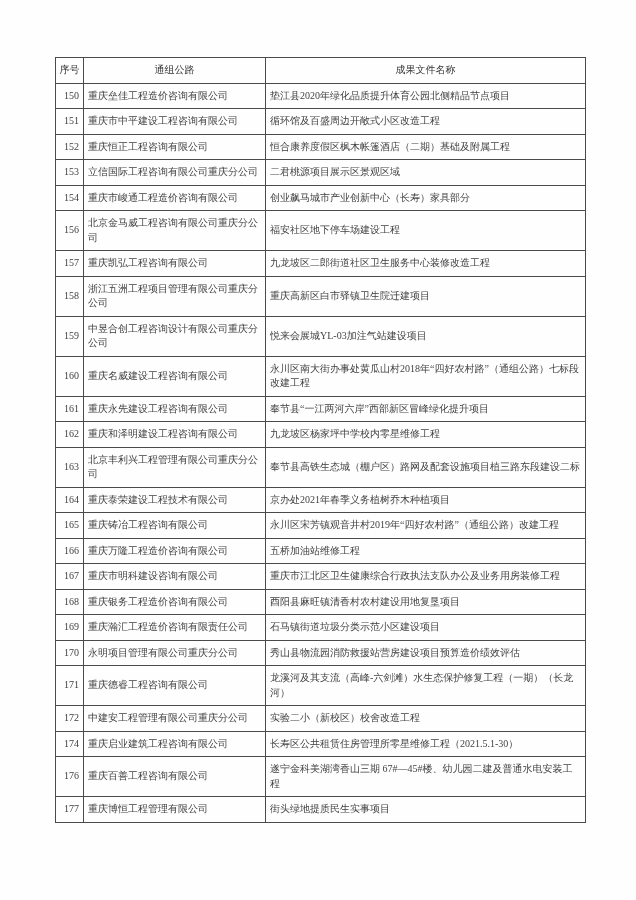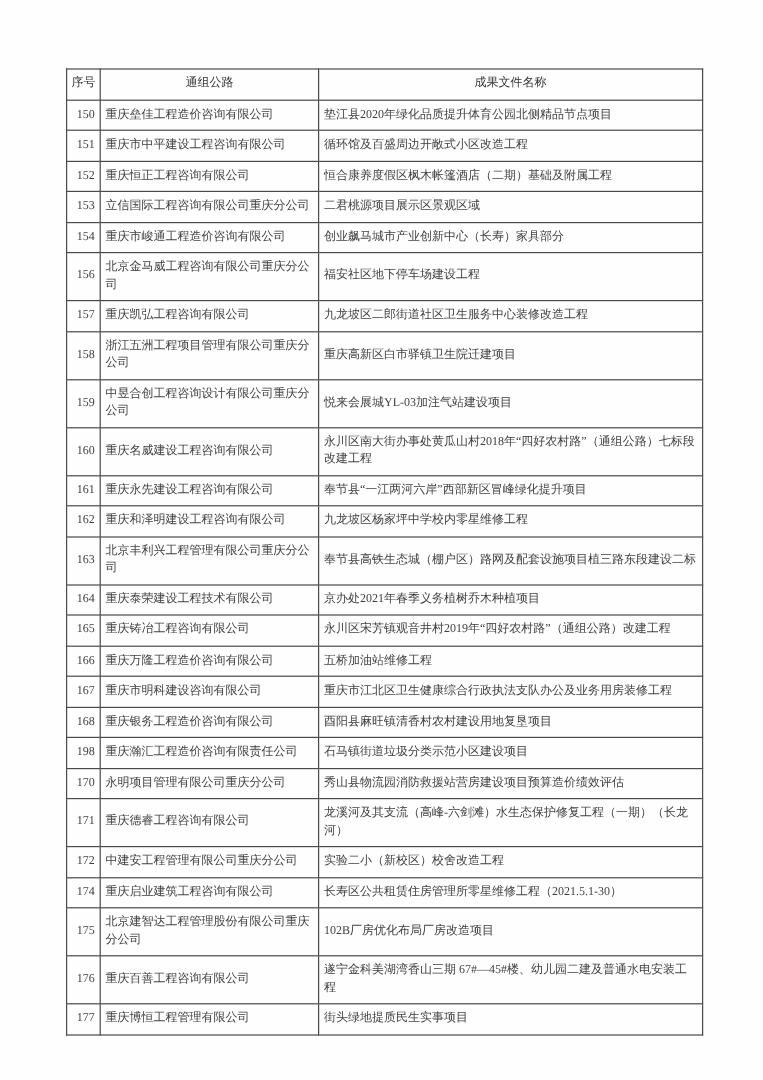--- a/index.html
+++ b/index.html
@@ -146,21 +146,21 @@
           <td class="no-cell">167</td>
           <td class="company-cell">重庆市明科建设咨询有限公司</td>
           <td class="project-cell">重庆市江北区卫生健康综合行政执法支队办公及业务用房装修工程</td>
         </tr>
         <tr>
           <td class="no-cell">168</td>
           <td class="company-cell">重庆银务工程造价咨询有限公司</td>
           <td class="project-cell">酉阳县麻旺镇清香村农村建设用地复垦项目</td>
         </tr>
         <tr>
-          <td class="no-cell">198</td>
+          <td class="no-cell">169</td>
           <td class="company-cell">重庆瀚汇工程造价咨询有限责任公司</td>
           <td class="project-cell">石马镇街道垃圾分类示范小区建设项目</td>
         </tr>
         <tr>
           <td class="no-cell">170</td>
           <td class="company-cell">永明项目管理有限公司重庆分公司</td>
           <td class="project-cell">秀山县物流园消防救援站营房建设项目预算造价绩效评估</td>
         </tr>
         <tr>
           <td class="no-cell">171</td>
@@ -171,25 +171,20 @@
           <td class="no-cell">172</td>
           <td class="company-cell">中建安工程管理有限公司重庆分公司</td>
           <td class="project-cell">实验二小（新校区）校舍改造工程</td>
         </tr>
         <tr>
           <td class="no-cell">174</td>
           <td class="company-cell">重庆启业建筑工程咨询有限公司</td>
           <td class="project-cell">长寿区公共租赁住房管理所零星维修工程（2021.5.1-30）</td>
         </tr>
         <tr>
-          <td class="no-cell">175</td>
-          <td class="company-cell">北京建智达工程管理股份有限公司重庆分公司</td>
-          <td class="project-cell">102B厂房优化布局厂房改造项目</td>
-        </tr>
-        <tr>
           <td class="no-cell">176</td>
           <td class="company-cell">重庆百善工程咨询有限公司</td>
           <td class="project-cell">遂宁金科美湖湾香山三期 67#—45#楼、幼儿园二建及普通水电安装工程</td>
         </tr>
         <tr>
           <td class="no-cell">177</td>
           <td class="company-cell">重庆博恒工程管理有限公司</td>
           <td class="project-cell">街头绿地提质民生实事项目</td>
         </tr>
       </tbody>

